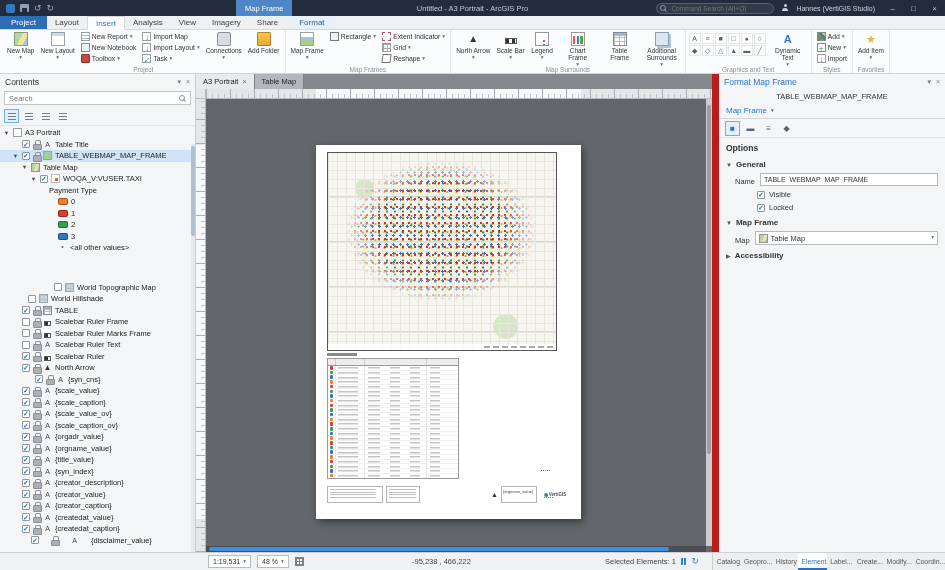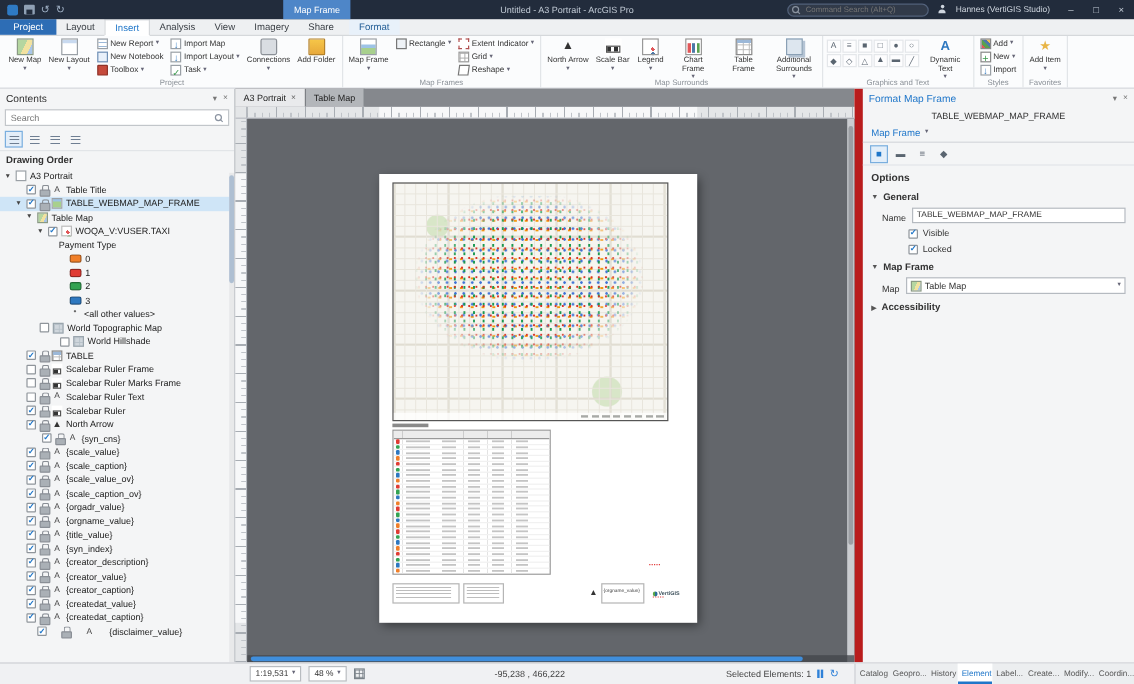--- a/index.html
+++ b/index.html
@@ -457,21 +457,20 @@
         <span class="tbi">
             <i class="bars"></i>
           </span>
         <span class="tbi">
             <i class="bars"></i>
           </span>
         <span class="tbi">
             <i class="bars"></i>
           </span>
       </div>
-      <div class="sectlabel">Drawing Order</div>
       <div class="tree" id="tree">
           <div class="tree-row" style="padding-left: 3px;">
             <span class="exp">▼</span>
             <span class="ic ic-page"></span>
             <span>A3 Portrait</span>
           </div>
           <div class="tree-row" style="padding-left: 12px;">
             <span class="exp"></span>
             <span class="cb on"></span>
             <span class="lk"></span>
@@ -518,27 +517,27 @@
           <div class="tree-row" style="padding-left: 48px;">
             <span class="exp"></span>
             <span class="ic ic-swatch" style="background: rgb(46, 120, 192);"></span>
             <span>3</span>
           </div>
           <div class="tree-row" style="padding-left: 48px;">
             <span class="exp"></span>
             <span class="ic ic-dotsym"></span>
             <span>&lt;all other values&gt;</span>
           </div>
-          <div class="tree-row" style="padding-left: 23px;">
+          <div class="tree-row" style="padding-left: 44px; margin-top: 28px;">
             <span class="exp"></span>
             <span class="cb"></span>
             <span class="ic ic-basemap"></span>
             <span>World Topographic Map</span>
           </div>
-          <div class="tree-row" style="padding-left: 40px;">
+          <div class="tree-row" style="padding-left: 18px;">
             <span class="exp"></span>
             <span class="cb"></span>
             <span class="ic ic-basemap"></span>
             <span>World Hillshade</span>
           </div>
           <div class="tree-row" style="padding-left: 12px;">
             <span class="exp"></span>
             <span class="cb on"></span>
             <span class="lk"></span>
             <span class="ic ic-tableel"></span>

